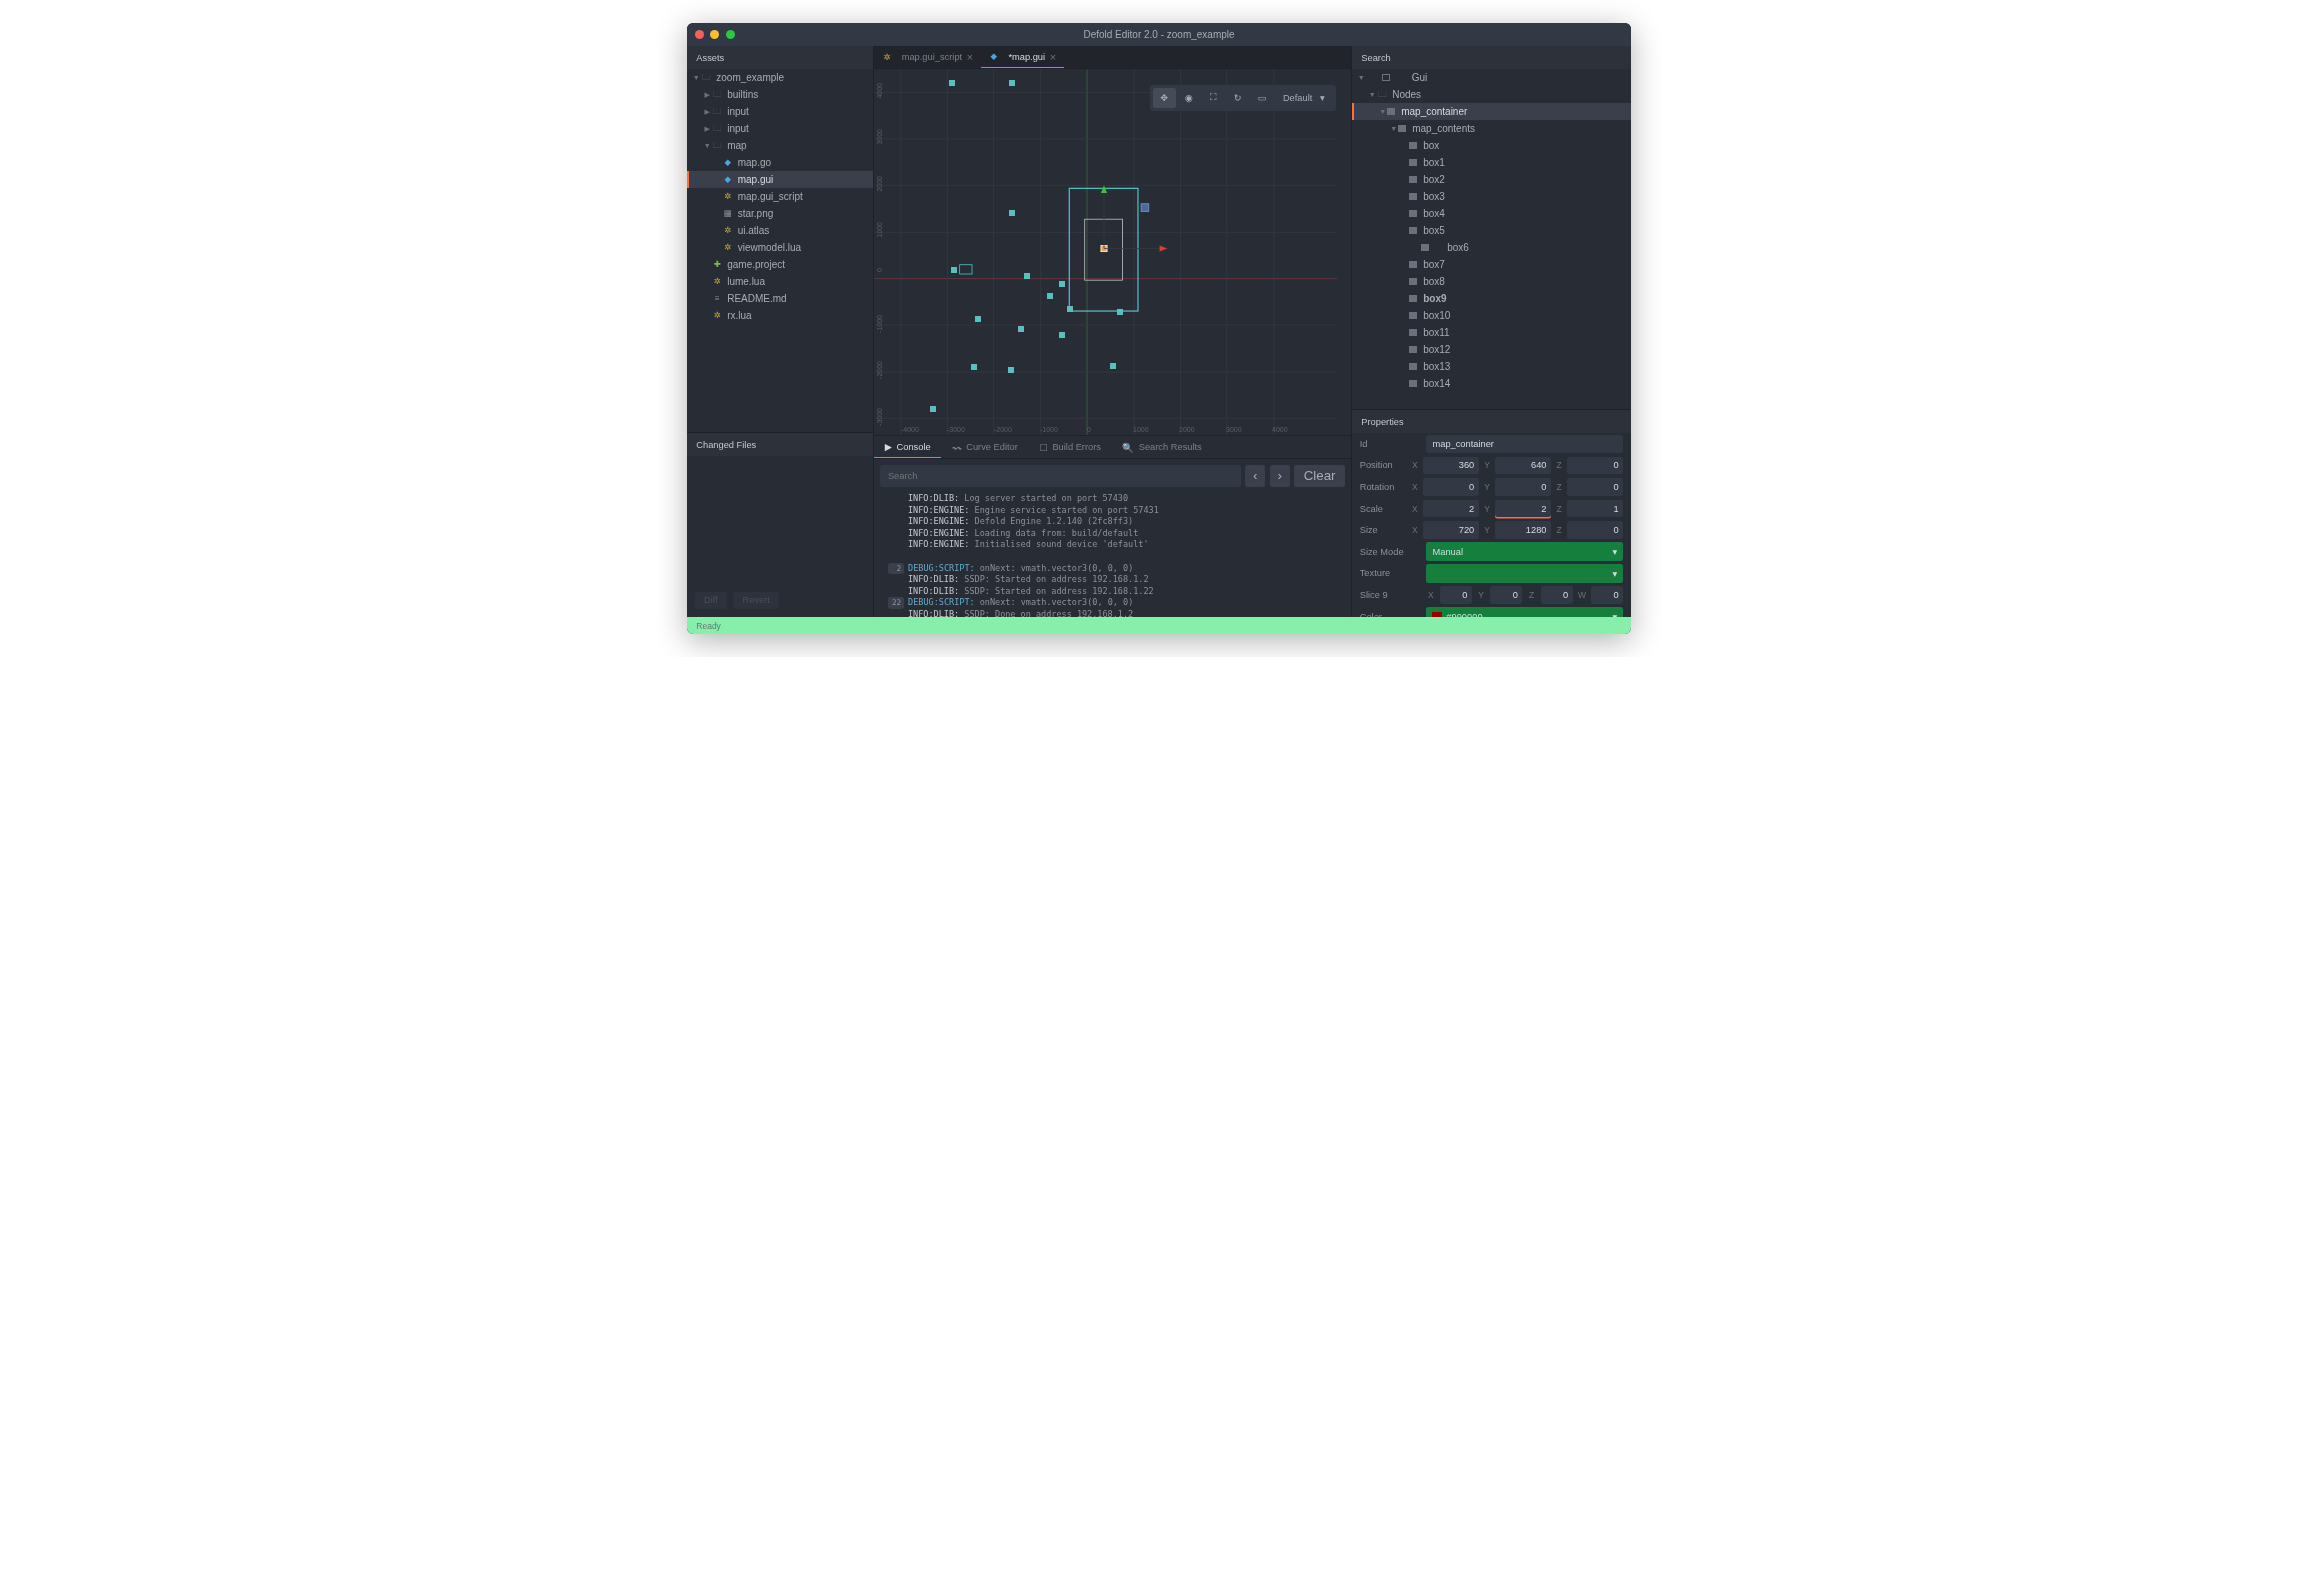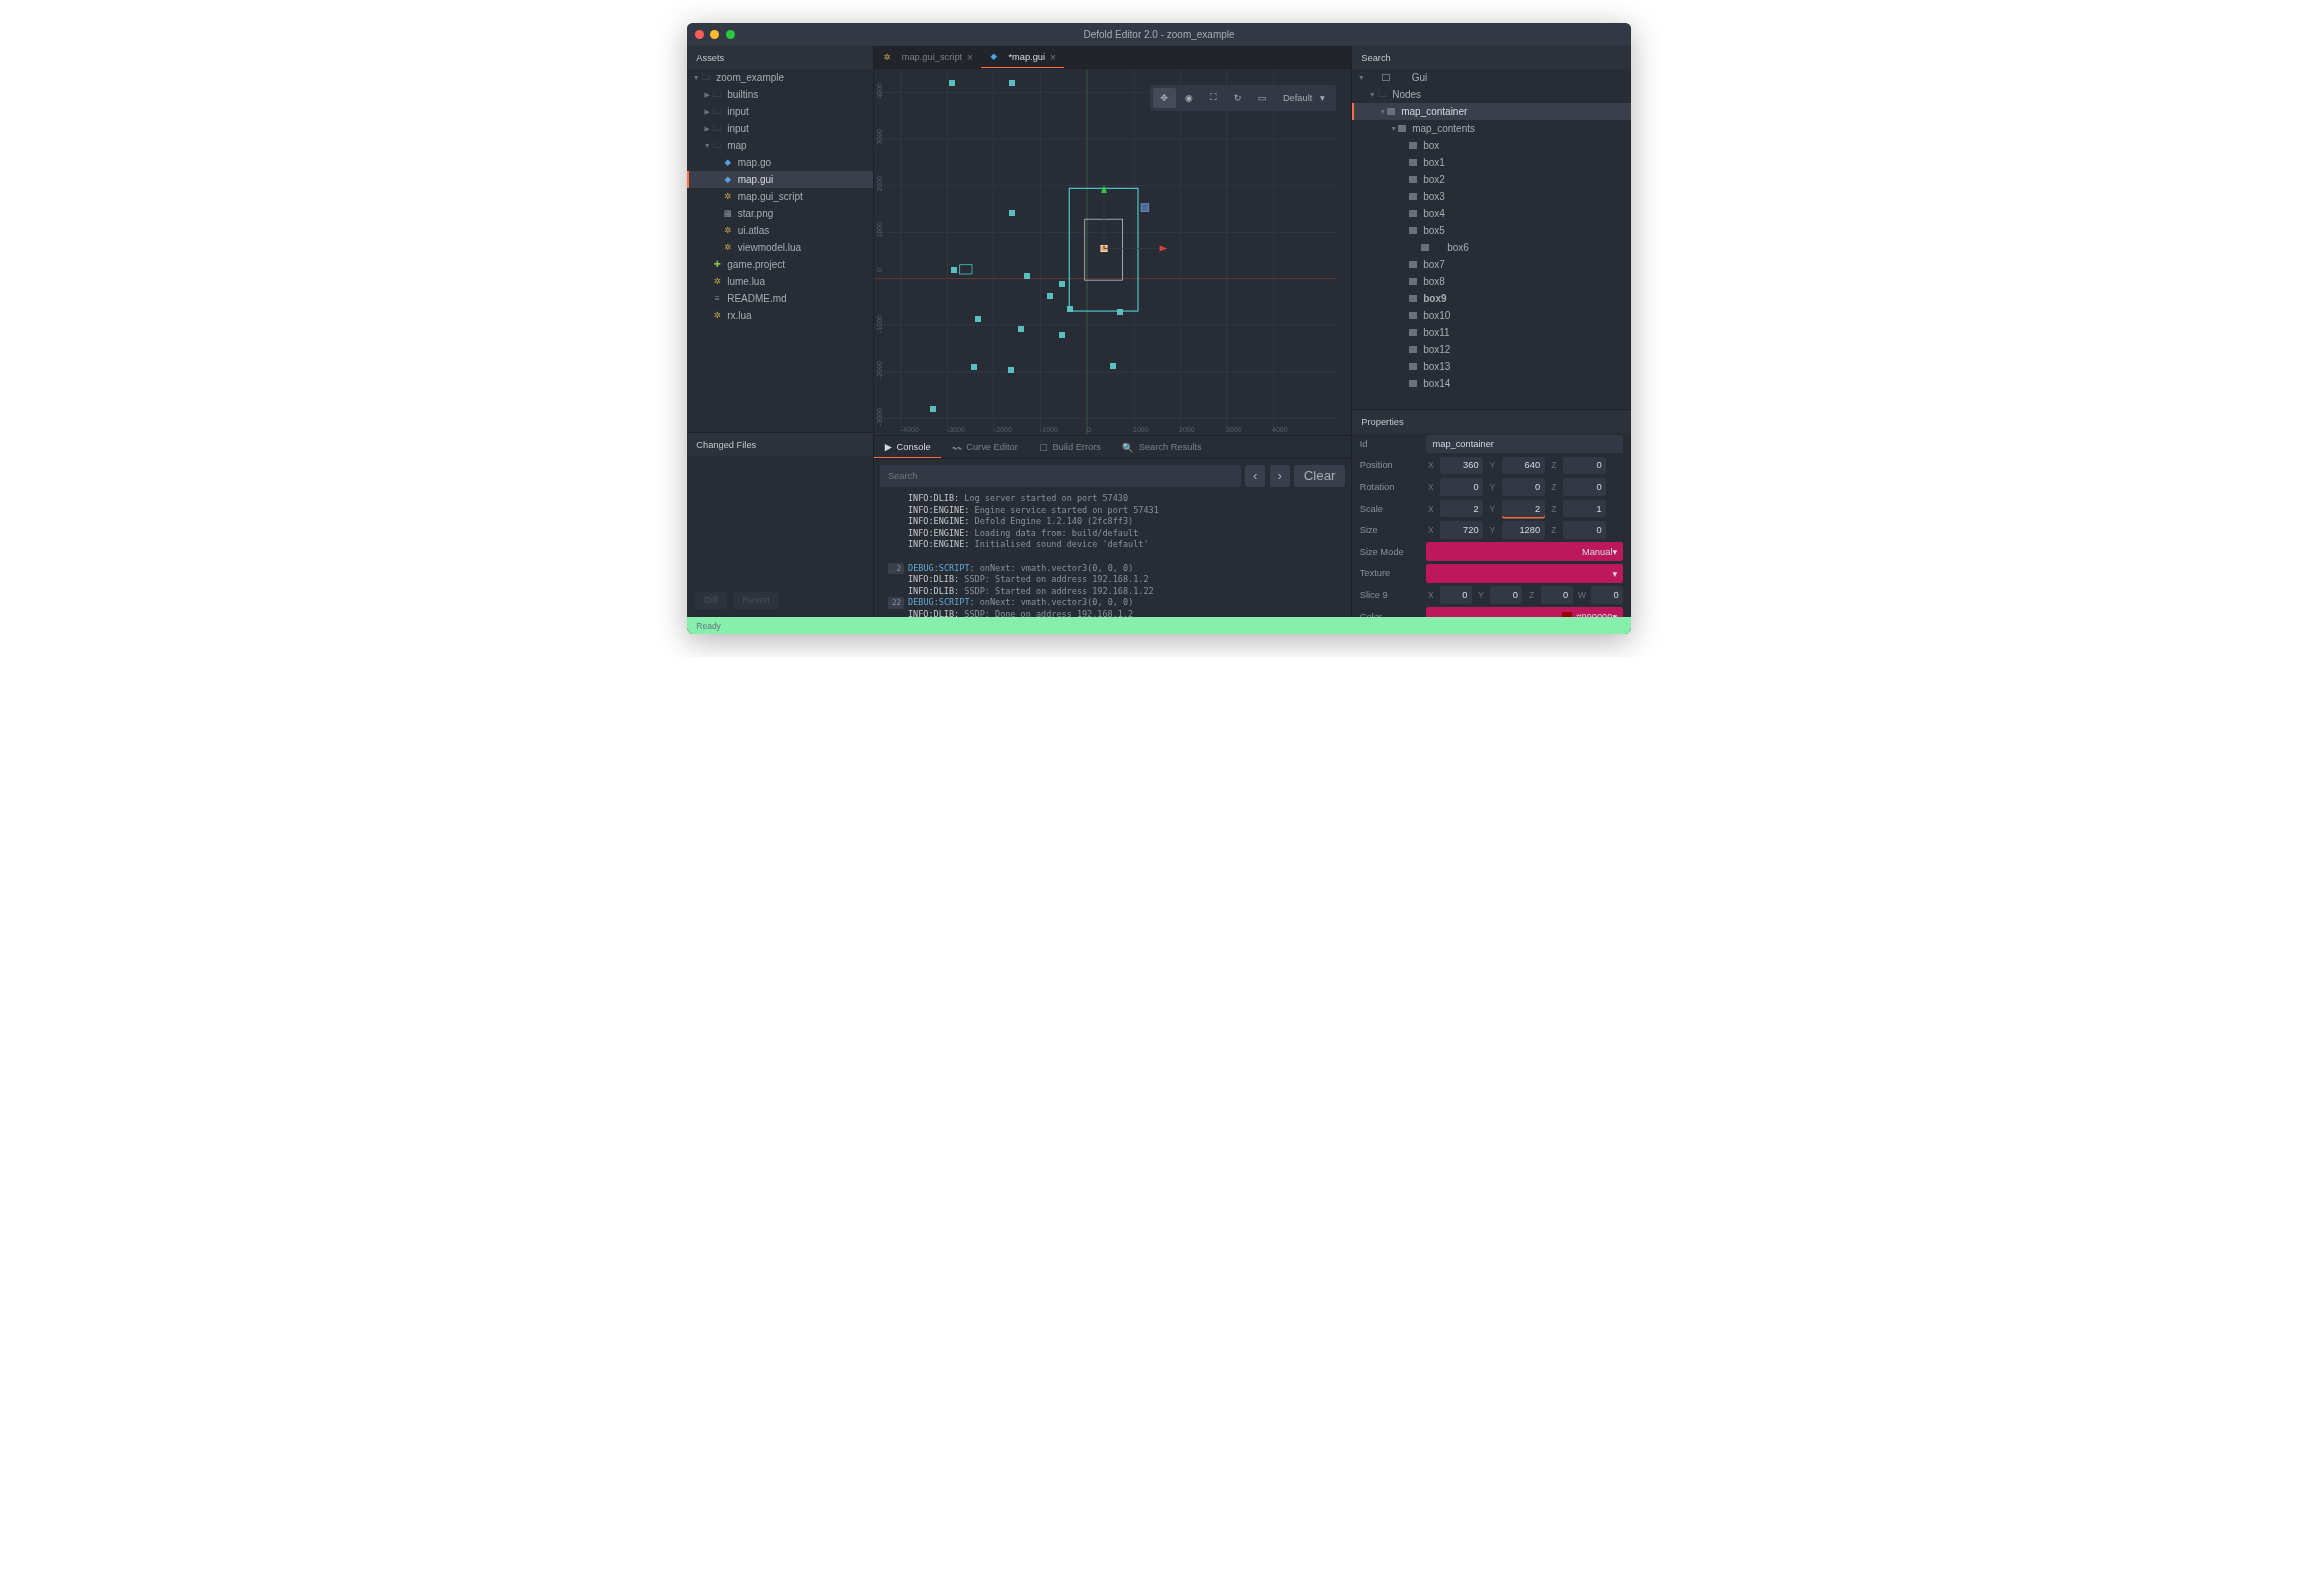--- a/index.html
+++ b/index.html
@@ -61,23 +61,23 @@
 .console-out .cnt { display: inline-block; width: 15.5px; text-align: right; background: #3a3f4b; border-radius: 2.3px; margin-right: 4.6px; font-size: 7.7px; padding: 0 2.3px; }
 .cons-info { color: #c5c9ce; }
 .cons-dbg { color: #5fa9d6; }
 .outline { flex: 0 0 363px; display: flex; flex-direction: column; }
 .outline .tree-row.sel { background: #3a3f4b; }
 .props { flex: 1; border-top: 0.8px solid #1e2127; overflow-y: auto; }
 .prop-row { display: flex; align-items: center; height: 21.6px; padding: 0 7.7px; gap: 4.6px; }
 .prop-lbl { width: 62px; color: #8a919c; font-size: 9.3px; }
 .prop-in { flex: 1; background: #323844; border: none; color: #d7dae0; padding: 3.9px 6.2px; border-radius: 2.3px; font-size: 9.3px; }
 .ax { color: #6a717c; font-size: 8.5px; width: 9.3px; text-align: center; }
-.num-in { width: 43px; background: #323844; border: none; color: #d7dae0; padding: 3.9px 4.6px; border-radius: 2.3px; font-size: 9.3px; text-align: right; }
+.num-in { width: 56px; background: #323844; border: none; color: #d7dae0; padding: 3.9px 4.6px; border-radius: 2.3px; font-size: 9.3px; text-align: right; }
 .num-in.hl { box-shadow: 0 1.5px 0 #ff6f3c; }
-.dd { flex: 1; background: #be185d; border: none; color: #d7dae0; padding: 3.9px 6.2px; border-radius: 2.3px; font-size: 9.3px; display: flex; justify-content: flex-end; align-items: center; }
+.dd { flex: 1; background: #15803d; border: none; color: #d7dae0; padding: 3.9px 6.2px; border-radius: 2.3px; font-size: 9.3px; display: flex; justify-content: space-between; align-items: center; }
 .swatch { width: 9.3px; height: 9.3px; background: #990000; margin-right: 4.6px; }
 .status { height: 17px; background: #86efac; color: #6a717c; font-size: 8.5px; display: flex; align-items: center; padding: 0 9.3px; }
 .scene-box { position: absolute; background: #5abfbf; width: 6.2px; height: 6.2px; }
 </style>
 </head>
 <body>
 
 <div class="window">
   <div class="titlebar">
     <div class="traffic">

